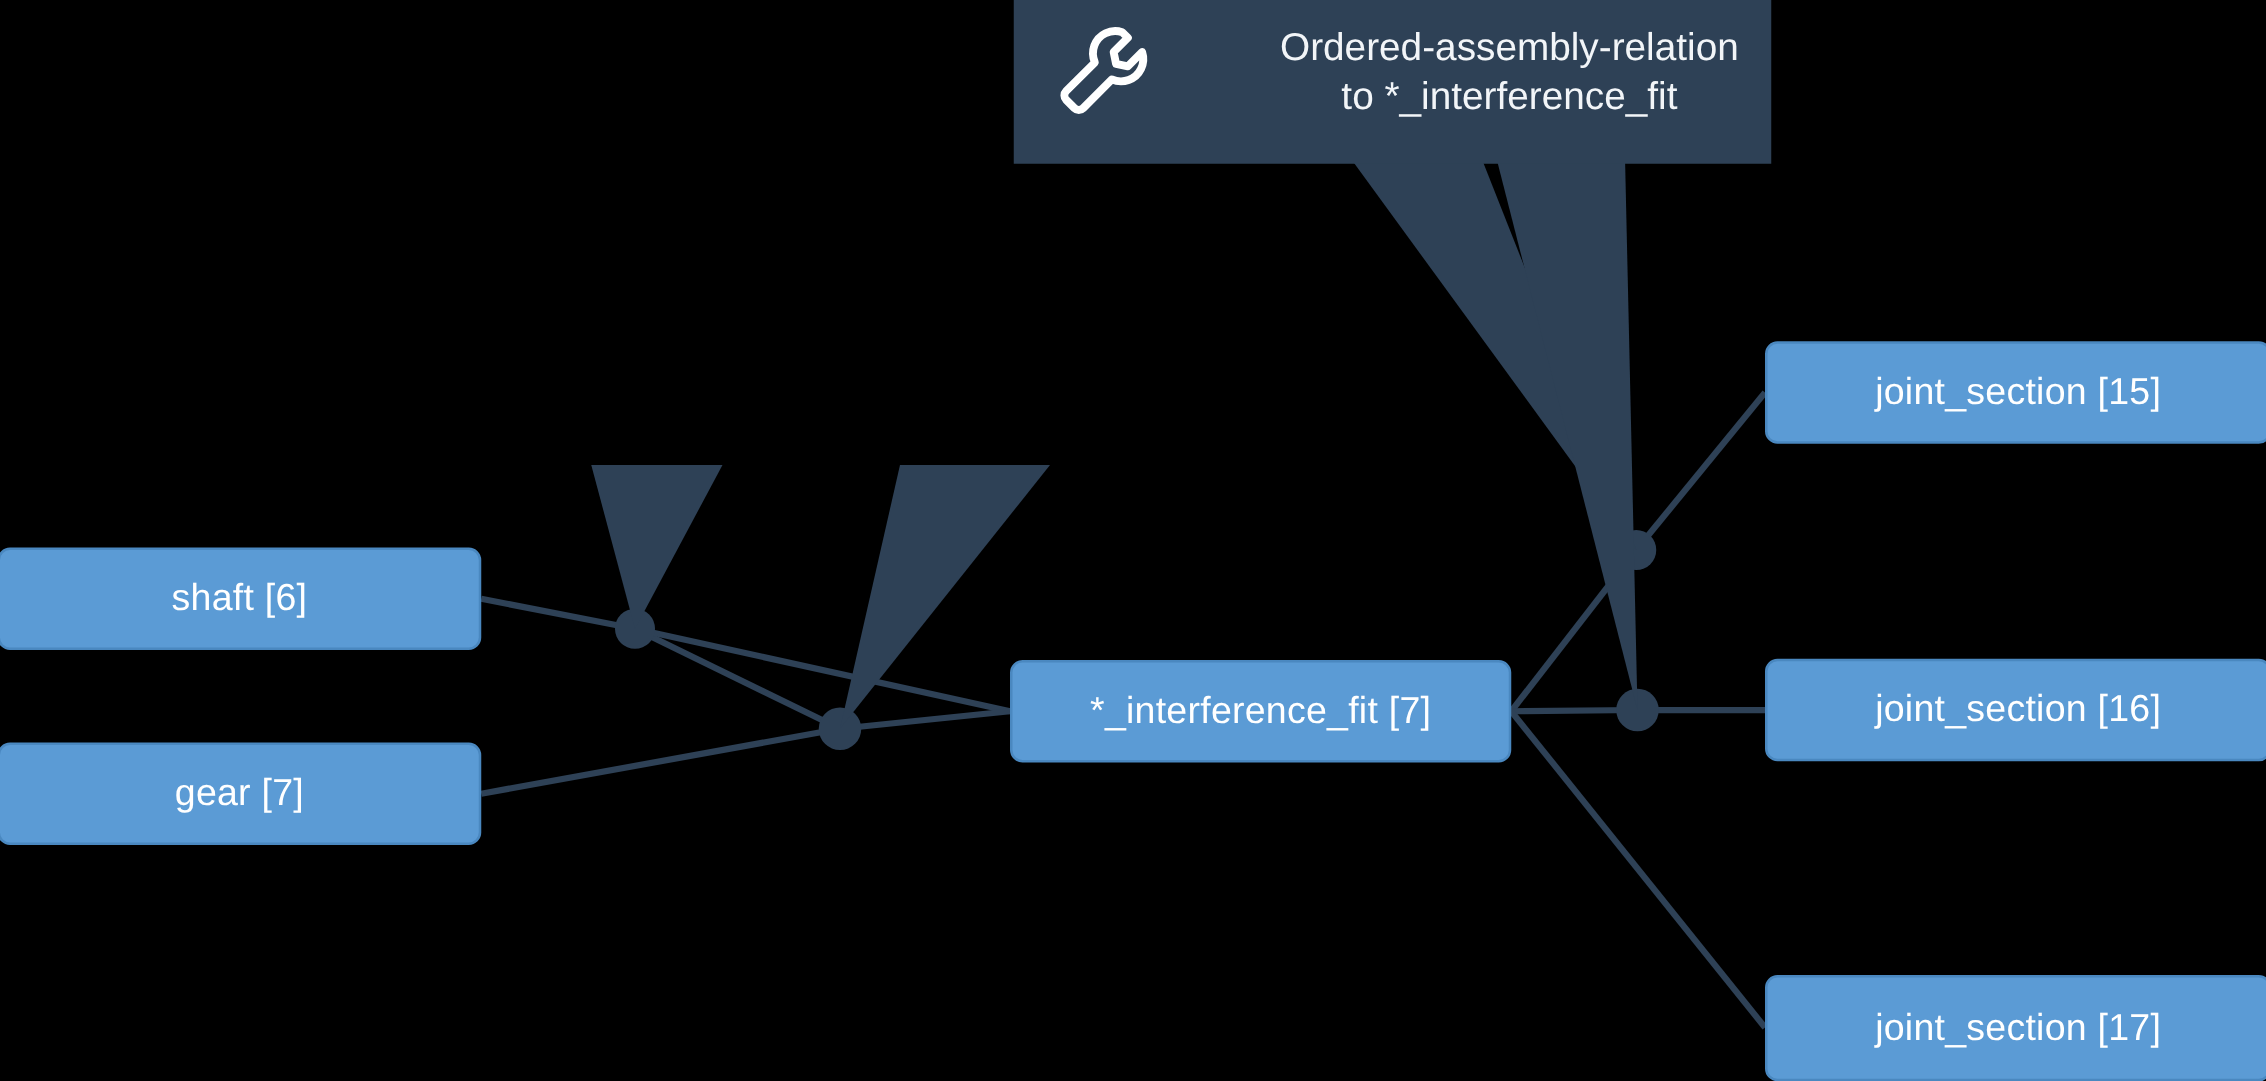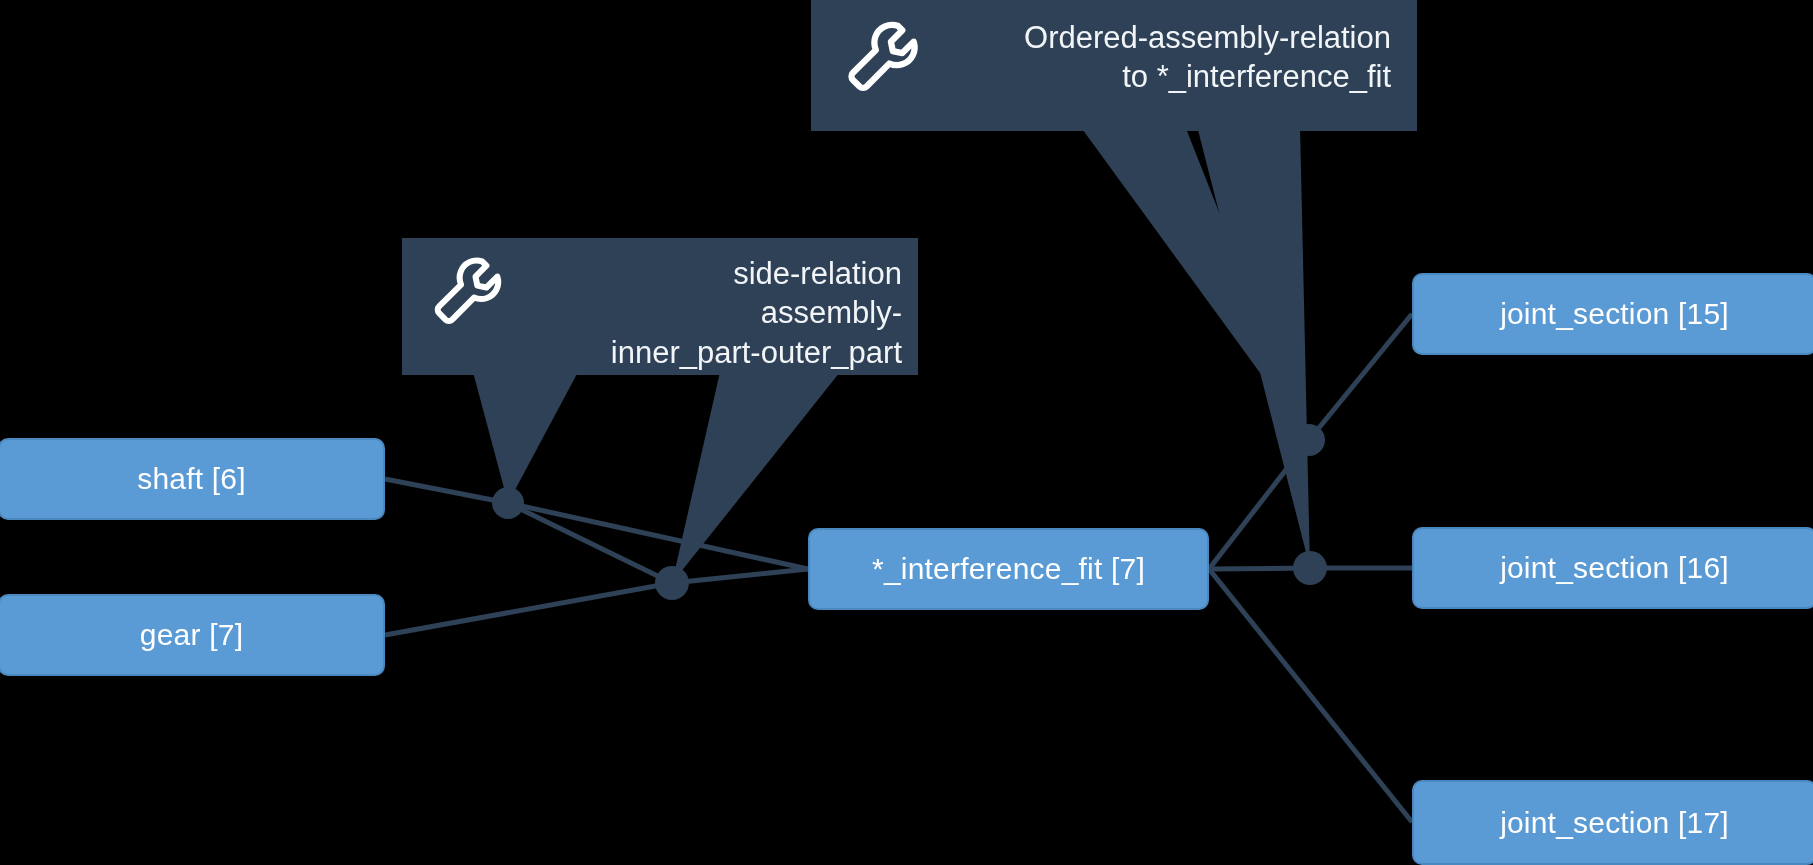--- a/index.html
+++ b/index.html
@@ -13,21 +13,21 @@
     background:#5b9bd5;border:2px solid #4a88c0;border-radius:10px;
     display:flex;align-items:center;justify-content:center;
     color:#ffffff;font-size:30px;font-weight:300;letter-spacing:.2px;
     box-sizing:border-box;white-space:nowrap;
   }
   .tooltip{
     position:absolute;z-index:3;background:#2e4156;box-sizing:border-box;
     color:#f2f5f8;display:flex;align-items:flex-start;
   }
   .tooltip .ttext{
-    margin-left:auto;text-align:right;font-size:31px;font-weight:300;
+    margin-left:auto;text-align:center;font-size:31px;font-weight:300;
     line-height:1.27;white-space:pre-line;padding-top:2px;
   }
   .wrench{flex:0 0 auto;}
   #tt-top{left:811px;top:0px;width:606px;height:131px;padding:16px 18px 0 22px;}
   #tt-top .ttext{padding-right:8px;}
   #tt-left{left:402px;top:238px;width:516px;height:137px;padding:14px 16px 0 18px;}
   #n-shaft{left:-2px;top:438px;width:387px;height:82px;}
   #n-gear{left:-2px;top:594px;width:387px;height:82px;}
   #n-fit{left:808px;top:528px;width:401px;height:82px;}
   #n-js15{left:1412px;top:273px;width:405px;height:82px;}
@@ -78,32 +78,20 @@
       <svg width="96" height="96" viewBox="0 0 64 64" xmlns="http://www.w3.org/2000/svg">
         <path d="M43.2 6.5c-6.1-2-12.7 1.1-14.9 7.2-1.1 3-0.9 6.2 0.3 9L13.3 37.9
                  c-1.3 1.3-1.3 3.4 0 4.7l0 0 l4.4 4.4c1.3 1.3 3.4 1.3 4.7 0l15.2-15.3
                  c2.8 1.2 6 1.4 9 0.3 6.1-2.2 9.2-8.8 7.2-14.9l-7.6 7.6-6.3-1.3-1.3-6.3 7.6-7.6z" fill="none" stroke="#ffffff" stroke-width="4.2" stroke-linejoin="round" stroke-linecap="round"></path>
       </svg>
     </span>
     <span class="ttext">Ordered-assembly-relation
 to *_interference_fit</span>
   </div>
 
-  <div class="tooltip" id="tt-left">
-    <span class="wrench">
-      <svg width="92" height="92" viewBox="0 0 64 64" xmlns="http://www.w3.org/2000/svg">
-        <path d="M43.2 6.5c-6.1-2-12.7 1.1-14.9 7.2-1.1 3-0.9 6.2 0.3 9L13.3 37.9
-                 c-1.3 1.3-1.3 3.4 0 4.7l0 0 l4.4 4.4c1.3 1.3 3.4 1.3 4.7 0l15.2-15.3
-                 c2.8 1.2 6 1.4 9 0.3 6.1-2.2 9.2-8.8 7.2-14.9l-7.6 7.6-6.3-1.3-1.3-6.3 7.6-7.6z" fill="none" stroke="#ffffff" stroke-width="4.2" stroke-linejoin="round" stroke-linecap="round"></path>
-      </svg>
-    </span>
-    <span class="ttext">side-relation
-assembly-
-inner_part-outer_part</span>
-  </div>
 
   <div class="node" id="n-shaft">shaft [6]</div>
   <div class="node" id="n-gear">gear [7]</div>
   <div class="node" id="n-fit">*_interference_fit [7]</div>
   <div class="node" id="n-js15">joint_section [15]</div>
   <div class="node" id="n-js16">joint_section [16]</div>
   <div class="node" id="n-js17">joint_section [17]</div>
 
 </div>
 

